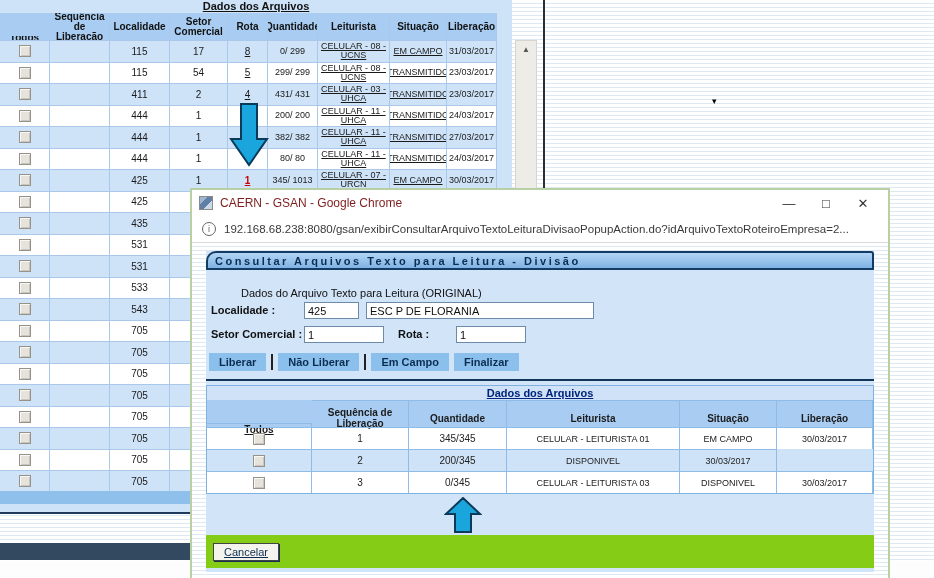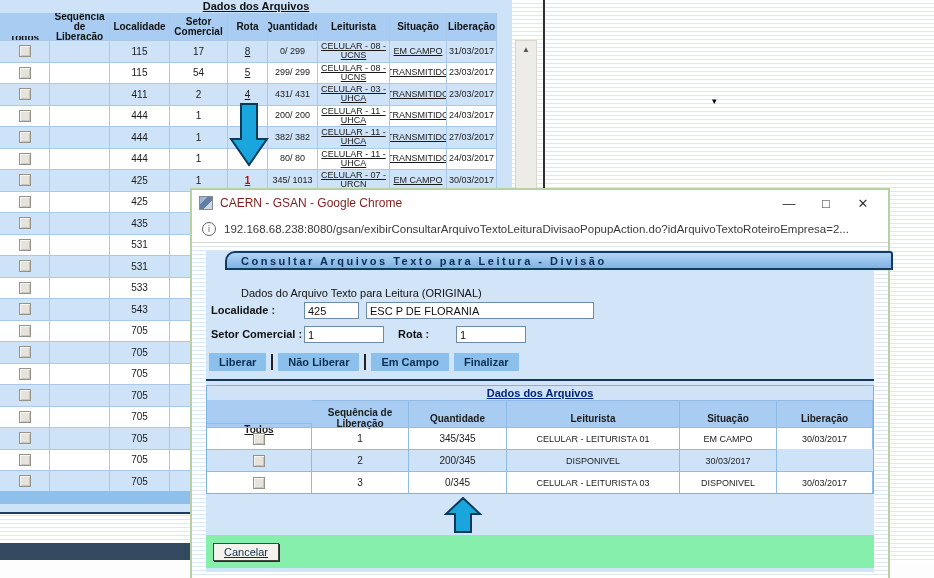--- a/index.html
+++ b/index.html
@@ -53,42 +53,42 @@
   .urlbar { height:27px; background:#fff; border-bottom:1px solid #d9d9d9; display:flex;
     align-items:center; gap:8px; padding:0 10px; }
   .info-ic { width:14px; height:14px; border:1.5px solid #666; border-radius:50%;
     font-size:9px; color:#666; text-align:center; line-height:12px; flex:none; }
   .url-text { font-size:11.5px; color:#3a3a3a; white-space:nowrap; overflow:hidden; }
   .page { position:absolute; left:0; top:53px; right:0; bottom:0;
     background:repeating-linear-gradient(to bottom,#ffffff 0 3px,#dce9f5 3px 4px); }
   .panel { position:absolute; left:14px; top:8px; width:668px; height:321px; background:#d2e4f8; }
   .tab-header { position:absolute; left:0; top:0; width:668px; height:19px;
     background:linear-gradient(to bottom,#b3d5f5,#7fb2e4); border:2px solid #123c63;
-    border-radius:10px 3px 0 0; display:flex; align-items:center; padding-left:14px;
-    font-size:11px; font-weight:bold; letter-spacing:2.5px; color:#0b2d52;margin-left:19px; }
+    border-radius:10px 3px 0 0; display:flex; align-items:center; padding-left:7px;
+    font-size:11px; font-weight:bold; letter-spacing:2.5px; color:#0b2d52; }
   .sec-label { position:absolute; left:5px; top:36px; font-size:11px; color:#111;padding-left:30px; }
   .f-label { position:absolute; font-size:11px; font-weight:bold; color:#111; }
   .f-input { position:absolute; height:17px; border:1px solid #6b8ba8; background:#fff;
     font-size:11px; color:#111; padding:0 3px; font-family:"Liberation Sans",sans-serif; }
   .btn-row { position:absolute; left:3px; top:102px; display:flex; align-items:center; gap:5px; }
   .act-btn { background:#8cc0ec; border:none; font-size:11px; font-weight:bold; color:#0b2d52;
     padding:3px 10px; cursor:pointer; font-family:"Liberation Sans",sans-serif; }
   .btn-sep { width:2px; height:16px; background:#222; }
   .hr { position:absolute; left:0px; top:128px; width:668px; height:2px; background:#14365c; }
   .p-table { position:absolute; left:0; top:134px; width:668px; border:1px solid #7fb2e0; }
   .pt-title { background:#cfe2f7; height:14px; text-align:center; font-size:11px;
     font-weight:bold; color:#00247d; text-decoration:underline; line-height:14px; }
   .prow { display:grid; grid-template-columns:105px 97px 98px 173px 97px 96px; }
   .prow > div { border-right:1px solid #8fbce6; border-top:1px solid #8fbce6;
     display:flex; align-items:center; justify-content:center; text-align:center; }
   .p-head { background:#a9cdf2; height:27px; font-size:10px; font-weight:bold; color:#1b1b1b; }
   .p-head > div { line-height:11px; }
   .pdata { height:22px; font-size:10px; color:#222; }
   .pdata .tiny { font-size:9px; }
-  .cancel-bar { position:absolute; left:0; top:284px; width:668px; height:33px; background:#86efac;
+  .cancel-bar { position:absolute; left:0; top:284px; width:668px; height:33px; background:#84cc16;
     display:flex; align-items:center; padding-left:7px; }
   .cancel-btn { background:#f4f3ee; border:1px solid #444; box-shadow:1px 1px 0 #17305a;
     font-size:11px; color:#0b2d52; padding:2px 10px; cursor:pointer;
     font-family:"Liberation Sans",sans-serif; text-decoration:underline; }
 </style>
 </head>
 <body>
 
 <div class="screen">
 

